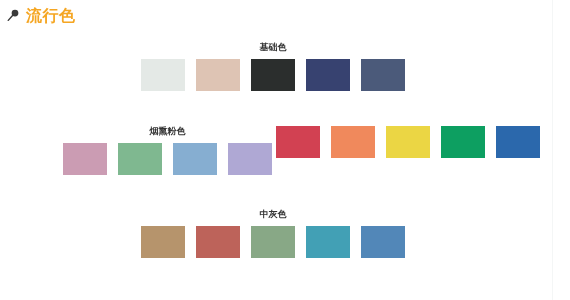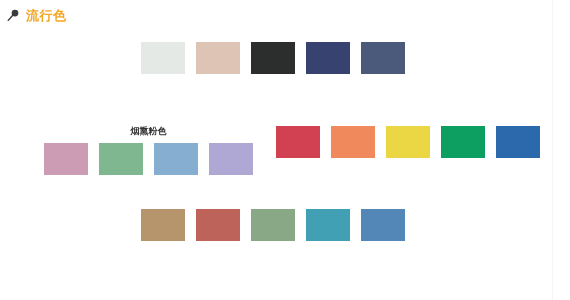--- a/index.html
+++ b/index.html
@@ -38,21 +38,21 @@
     height: 18px;
   }
   .pin-icon {
     width: 15px;
     height: 15px;
     display: block;
     flex: 0 0 auto;
   }
   .header-title {
     color: #F5A623;
-    font-size: 13px;
+    font-size: 16px;
     font-weight: bold;
     line-height: 15px;
     letter-spacing: 0.5px;
     white-space: nowrap;
   }
 
   
   .group {
     position: absolute;
   }
@@ -71,40 +71,41 @@
     gap: 11px;
   }
   .swatch {
     width: 44px;
     height: 32px;
     box-sizing: border-box;
   }
 
   
   .group-basic   { left: 141px; top: 42px;  }
-  .group-smoky   { left: 0;   top: 126px; padding-left: 44px; }
+  .group-smoky   { left: 19px;   top: 126px; padding-left: 44px; }
   .group-bright  { left: 276px; top: 126px; }
   .group-midgray { left: 141px; top: 209px; }
 </style>
 </head>
 <body>
 
 <div class="right-rail"></div>
 
 <div class="header">
   <span class="pin-icon-wrap">
     <svg class="pin-icon" viewBox="0 0 16 16" aria-hidden="true">
       <circle cx="9.6" cy="5.4" r="3.6" fill="#3a3a3a"></circle>
       <path d="M7.0 8.0 L2.4 13.2" stroke="#3a3a3a" stroke-width="1.5" stroke-linecap="round" fill="none"></path>
     </svg>
   </span>
   <span class="header-title" style="color: rgb(245, 166, 35);">流行色</span>
 </div>
 
 <div class="group group-basic">
+  <div class="group-label">基础色</div>
   <div class="swatch-row">
     <div class="swatch" title="#E4E9E6" style="background-color: rgb(228, 233, 230);"></div>
     <div class="swatch" title="#DEC4B4" style="background-color: rgb(222, 196, 180);"></div>
     <div class="swatch" title="#2B2E2D" style="background-color: rgb(43, 46, 45);"></div>
     <div class="swatch" title="#374270" style="background-color: rgb(55, 66, 112);"></div>
     <div class="swatch" title="#4B5A7A" style="background-color: rgb(75, 90, 122);"></div>
   </div>
 </div>
 
 <div class="group group-smoky">
@@ -121,20 +122,21 @@
   <div class="swatch-row">
     <div class="swatch" title="#D24152" style="background-color: rgb(210, 65, 82);"></div>
     <div class="swatch" title="#F0895C" style="background-color: rgb(240, 137, 92);"></div>
     <div class="swatch" title="#EBD644" style="background-color: rgb(235, 214, 68);"></div>
     <div class="swatch" title="#0D9F61" style="background-color: rgb(13, 159, 97);"></div>
     <div class="swatch" title="#2B68AC" style="background-color: rgb(43, 104, 172);"></div>
   </div>
 </div>
 
 <div class="group group-midgray">
+  <div class="group-label">中灰色</div>
   <div class="swatch-row">
     <div class="swatch" title="#B6946C" style="background-color: rgb(182, 148, 108);"></div>
     <div class="swatch" title="#BD635A" style="background-color: rgb(189, 99, 90);"></div>
     <div class="swatch" title="#88A886" style="background-color: rgb(136, 168, 134);"></div>
     <div class="swatch" title="#42A0B5" style="background-color: rgb(66, 160, 181);"></div>
     <div class="swatch" title="#5287B8" style="background-color: rgb(82, 135, 184);"></div>
   </div>
 </div>
 
 </body></html>

